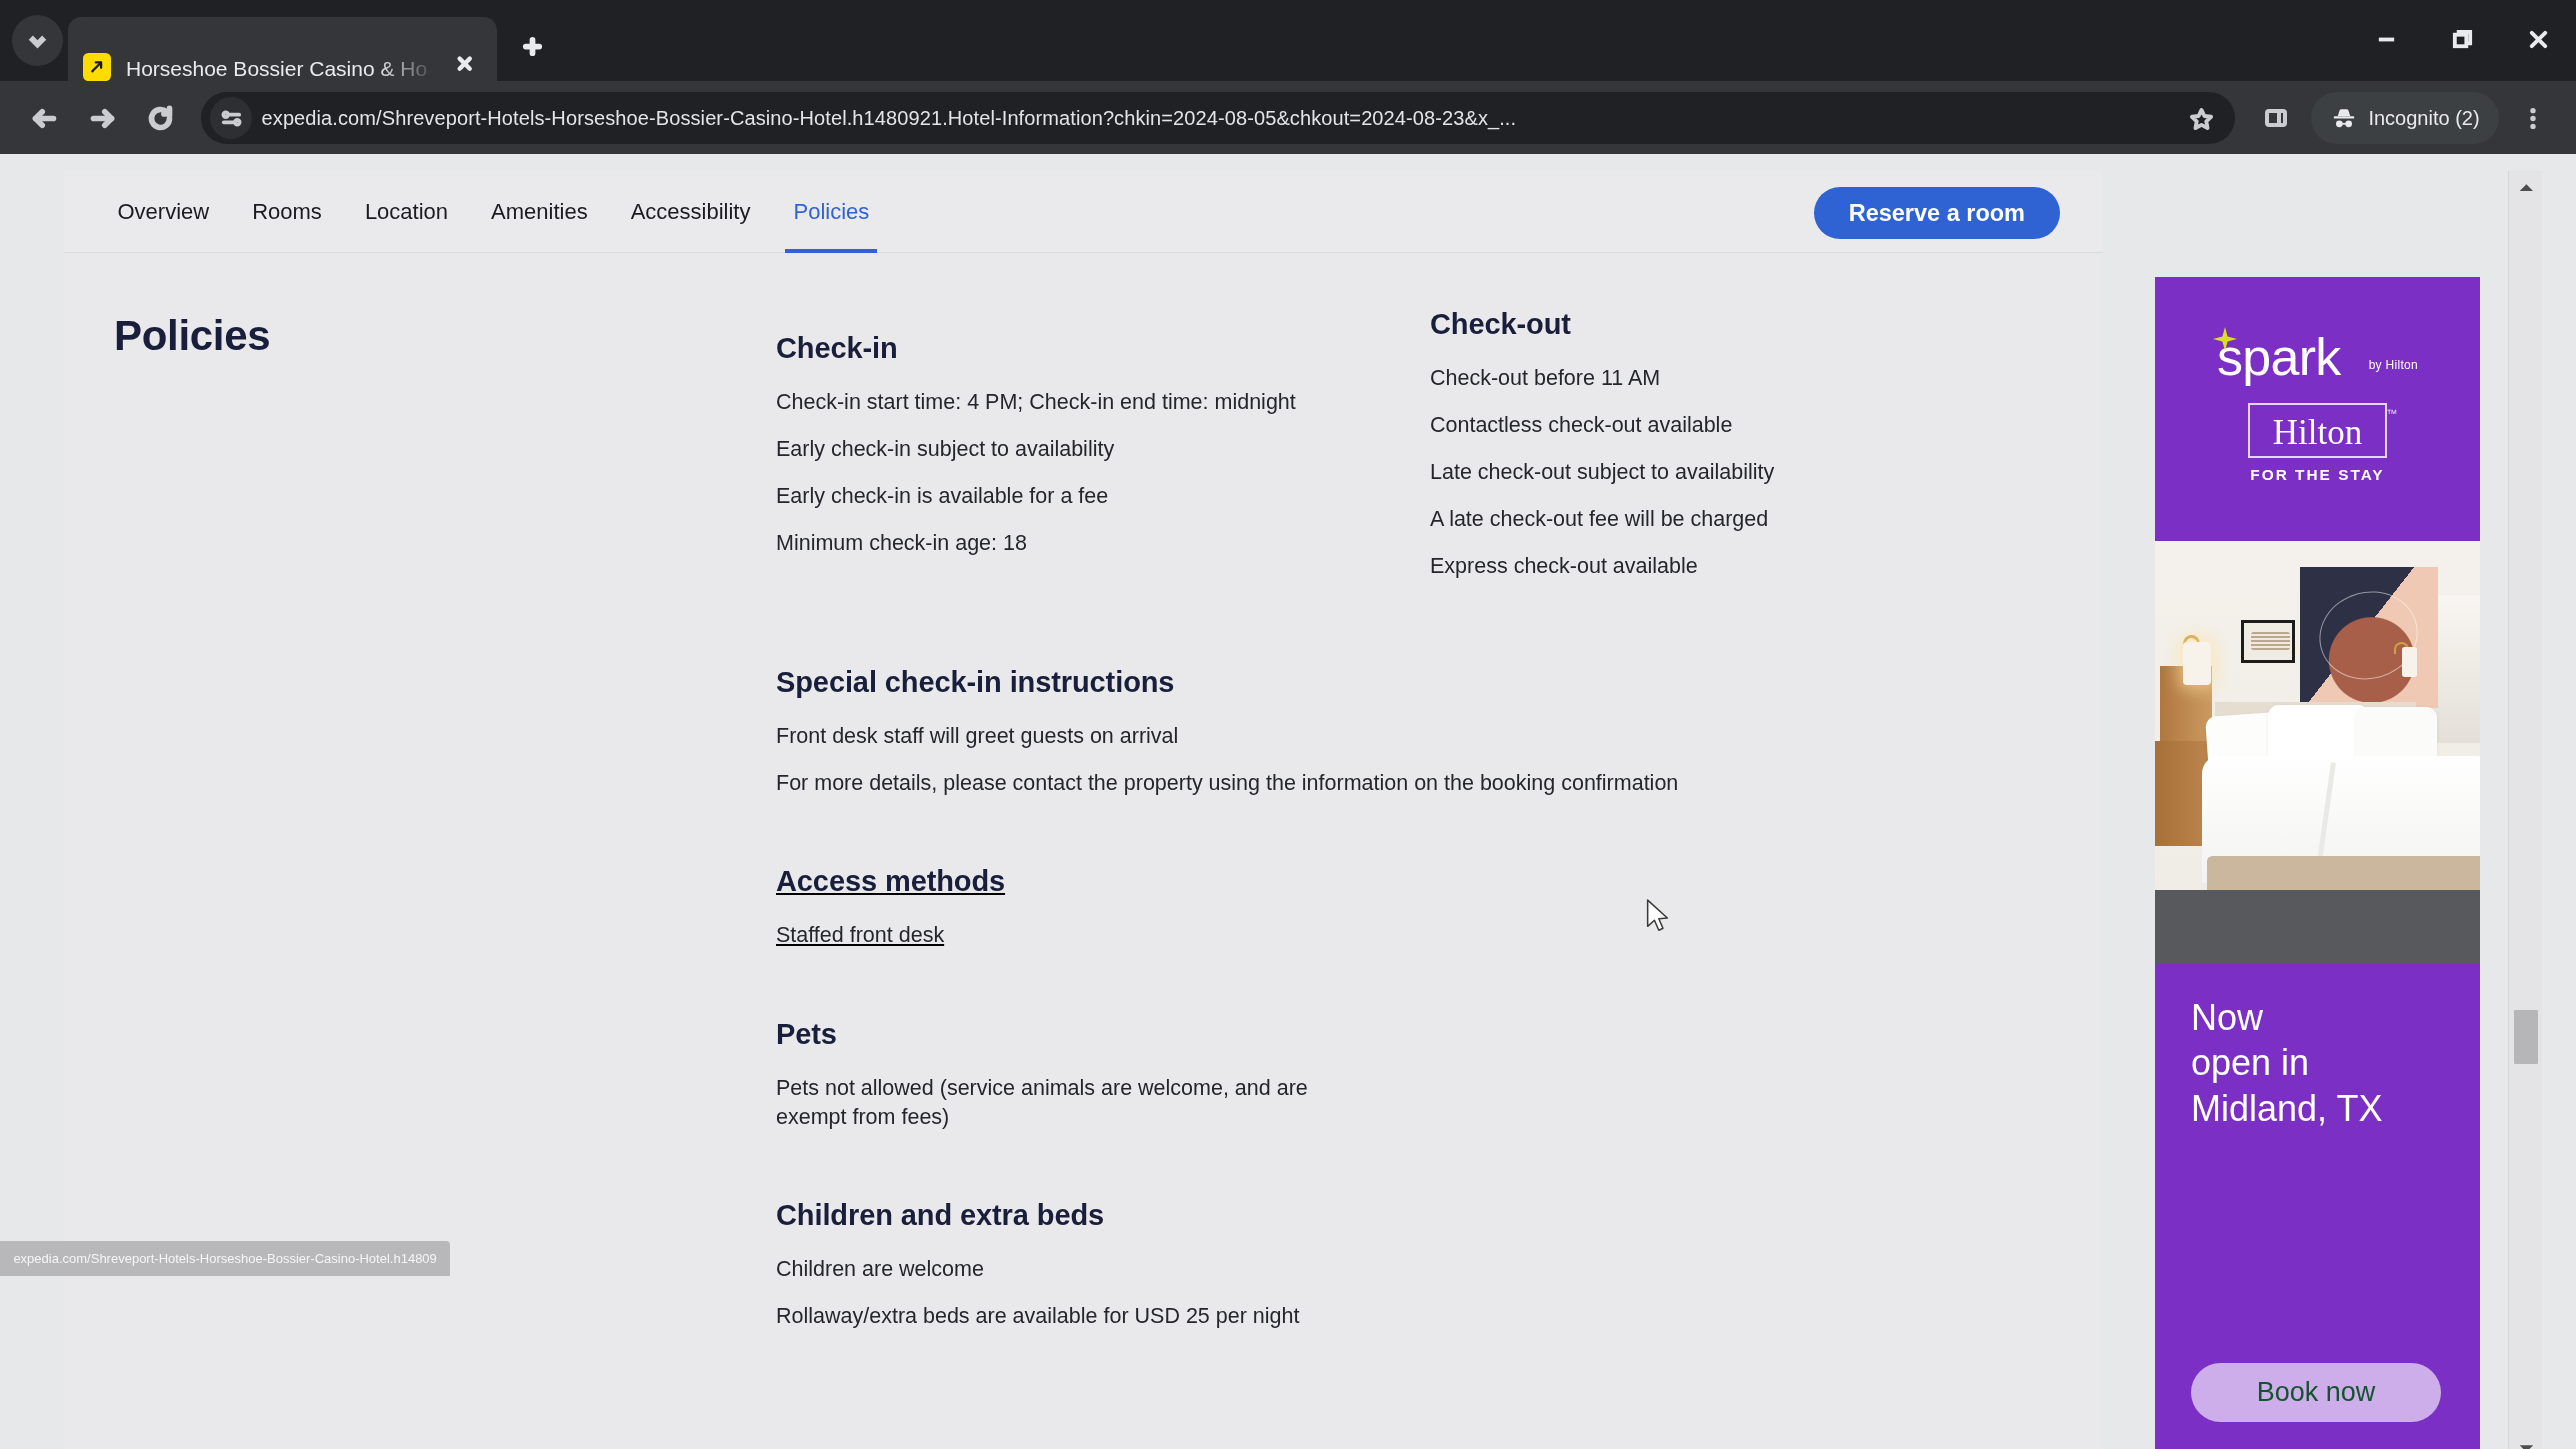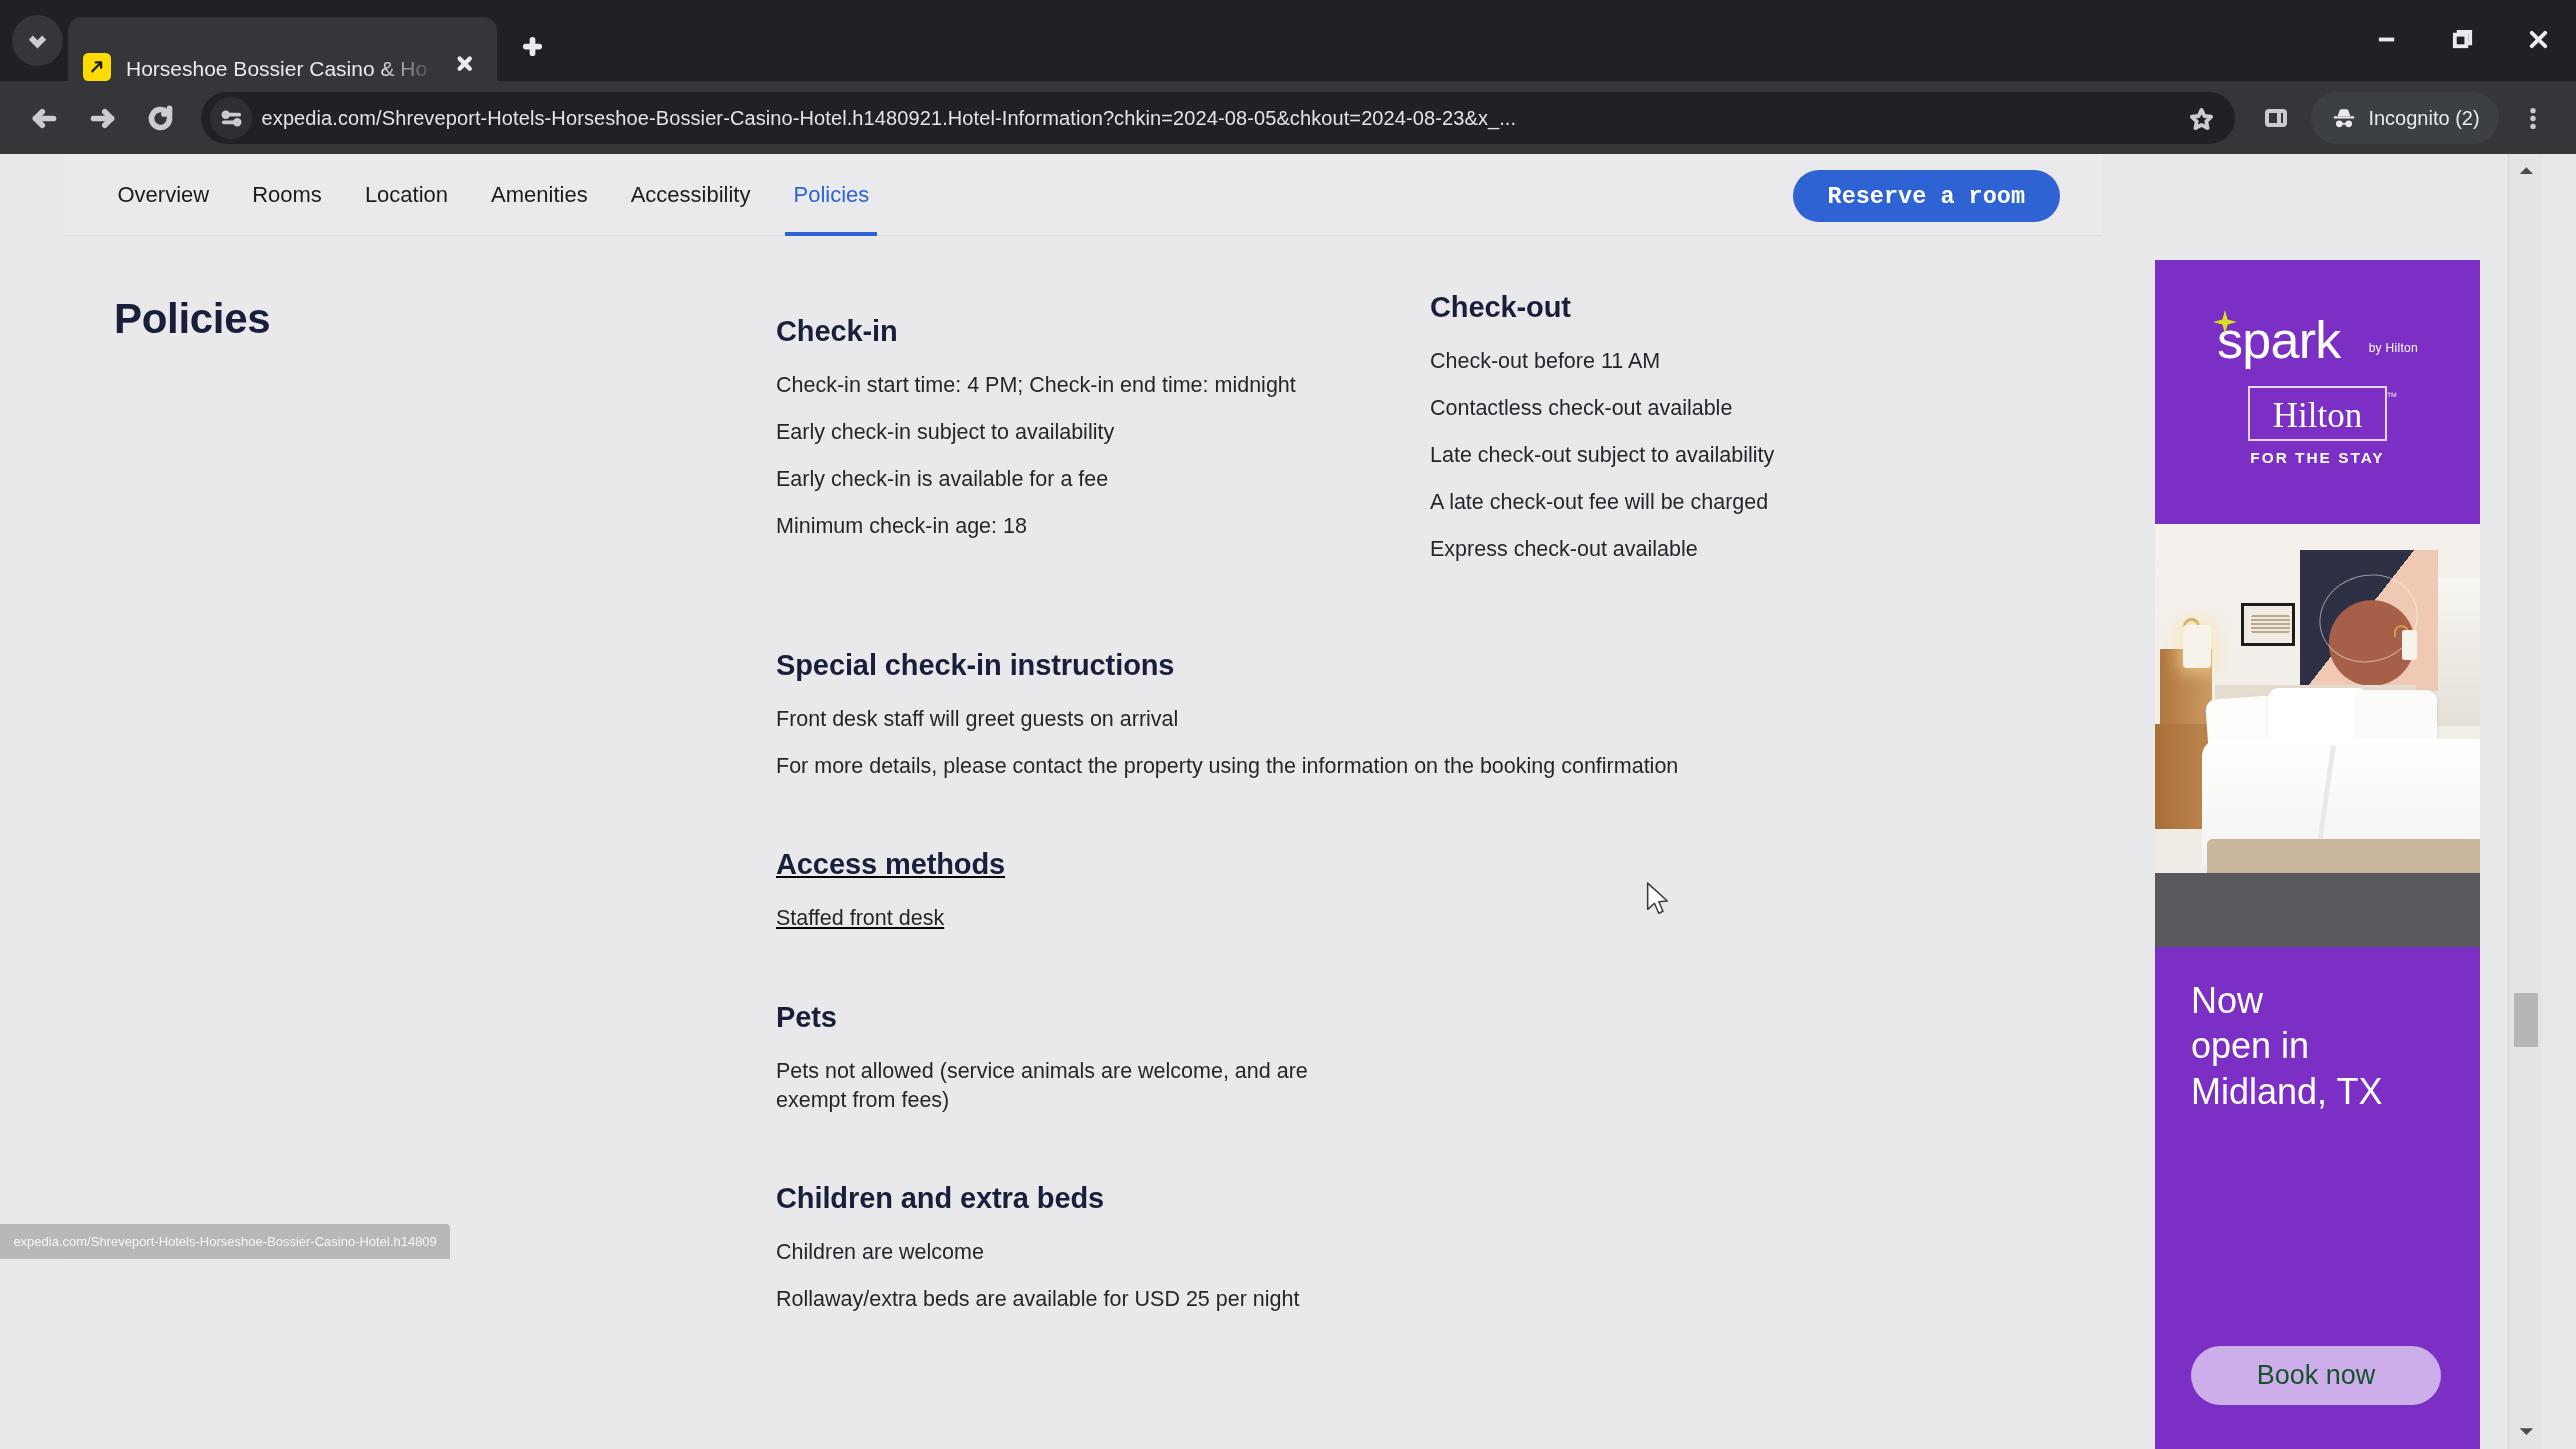--- a/index.html
+++ b/index.html
@@ -94,42 +94,42 @@
   .incognito-pill svg { width:28px; height:28px; fill:#e8eaed; }
   .incognito-label { color:#e8eaed; font-size:20px; white-space:nowrap; }
   .menu-btn { width:52px; height:52px; display:flex; align-items:center; justify-content:center; flex:0 0 auto; margin-left:4px; }
   .menu-btn svg { width:8px; height:27px; fill:#c9ccd0; }
 
   
   .viewport {
     position:absolute; top:154px; left:0; width:2576px; height:1295px;
     background:#e7e8ea; overflow:hidden;
   }
-  .page-inner { position:absolute; left:0; top:0; width:2542px; height:1105px; }
+  .page-inner { position:absolute; left:0; top:17px; width:2542px; height:1105px; }
 
   
   .subnav {
     position:absolute; left:64px; top:0; width:2038px; height:82px;
     background:#eaeaec; border-bottom:1.3px solid #dcdcde;
     display:flex; align-items:center;
   }
   .nav-items { display:flex; align-items:center; height:82px; padding-left:32px; gap:0; }
   .nav-item {
     font-size:22px; color:#1c1b21; padding:0 21.5px; height:82px;
     display:flex; align-items:center; position:relative; white-space:nowrap;
   }
   .nav-item.active { color:#2f63d4; }
   .nav-item.active::after {
     content:""; position:absolute; left:13.4px; right:13.4px; bottom:0; height:4px; background:#2f63d4;
   }
   .reserve-btn {
     position:absolute; right:42px; top:16px;
     background:#2f63d4; color:#ffffff; font-size:23.5px; font-weight:bold;
     border:none; border-radius:34px; padding:0 35px; height:52px;
-    display:flex; align-items:center; justify-content:center; white-space:nowrap;font-family:Liberation Mono, monospace;
+    display:flex; align-items:center; justify-content:center; white-space:nowrap;
   }
 
   
   .content-card {
     position:absolute; left:64px; top:83px; width:2038px; height:1212px;
     background:#e9e9eb;
   }
   .policies-title {
     position:absolute; left:50px; top:58px;
     font-size:42px; font-weight:bold; color:#191e3b; letter-spacing:-0.3px;

